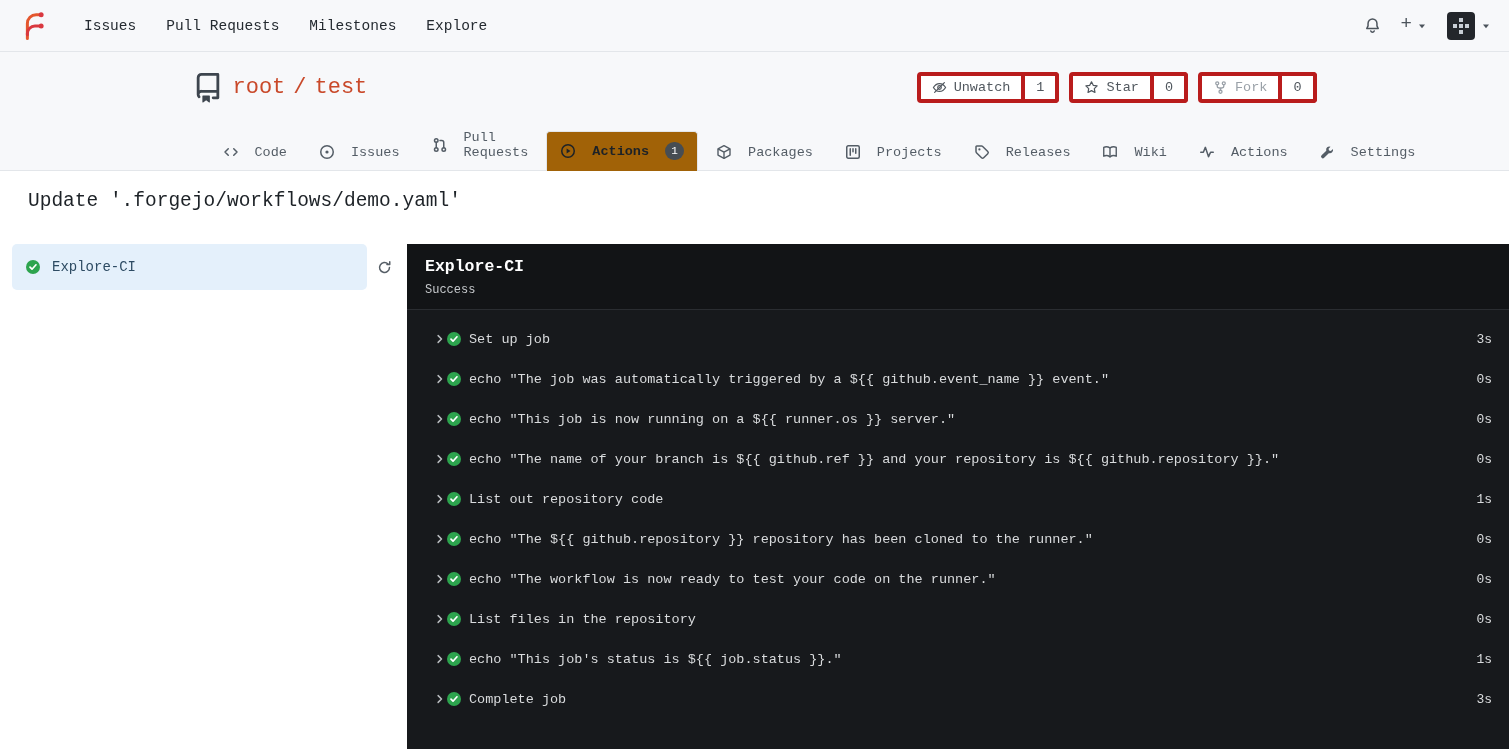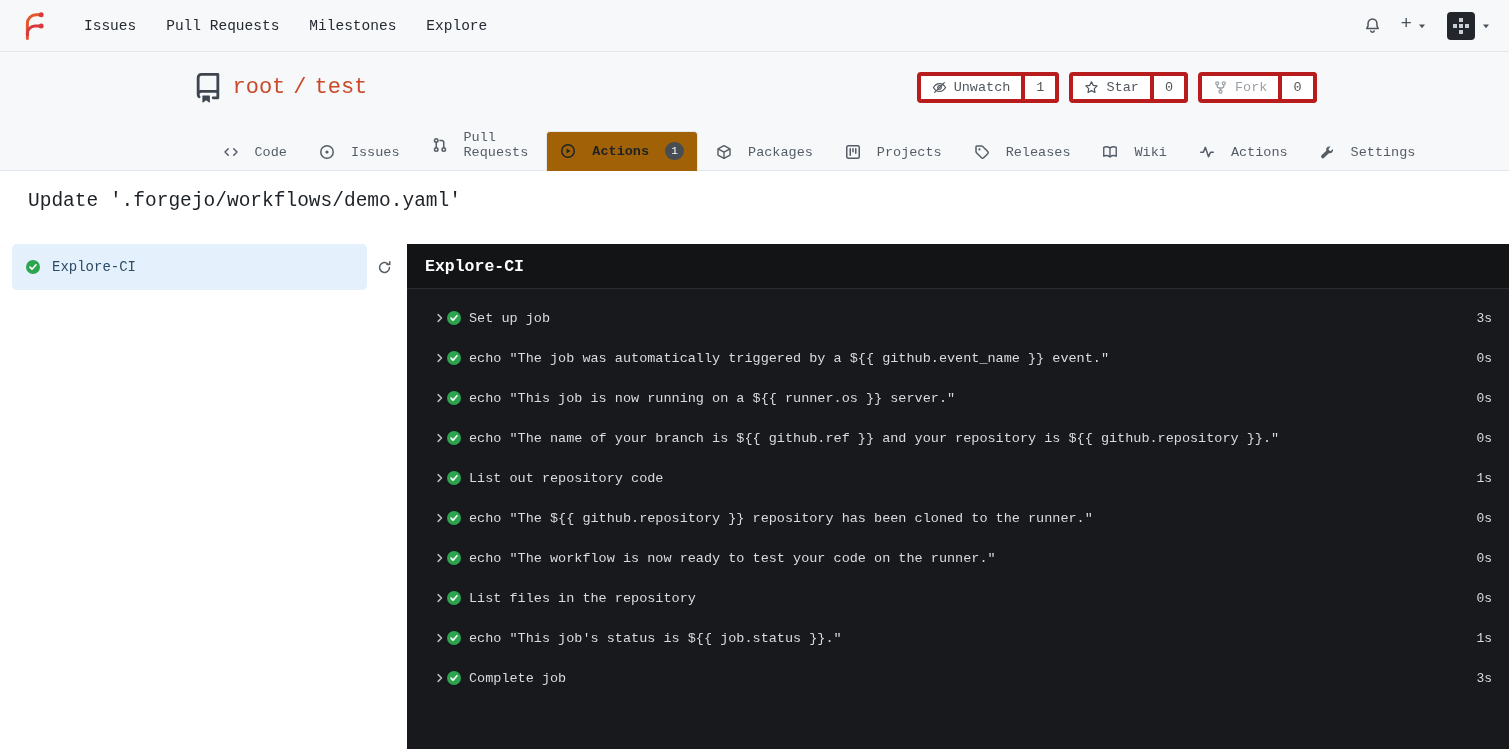--- a/index.html
+++ b/index.html
@@ -319,20 +319,21 @@
               <path d="M13.3 8a5.3 5.3 0 1 1-1.55-3.75"></path>
               <path d="M13.6 1.8v3h-3" stroke-linejoin="round"></path>
             </svg>
         </span>
       </button>
     </aside>
 
     <section class="log-panel">
       <div class="log-header">
         <div class="log-job-title">Explore-CI</div>
+        <div class="log-job-status">Success</div>
       </div>
       <div class="steps">
           <div class="step-row">
     <span class="step-chevron">
       <svg width="12" height="12" viewBox="0 0 16 16" fill="none" stroke="currentColor" stroke-width="2" stroke-linecap="round" stroke-linejoin="round">
                 <path d="M5.5 3.5 10 8l-4.5 4.5"></path>
               </svg>
     </span>
     <span class="step-check">
       <svg width="16" height="16" viewBox="0 0 16 16">

